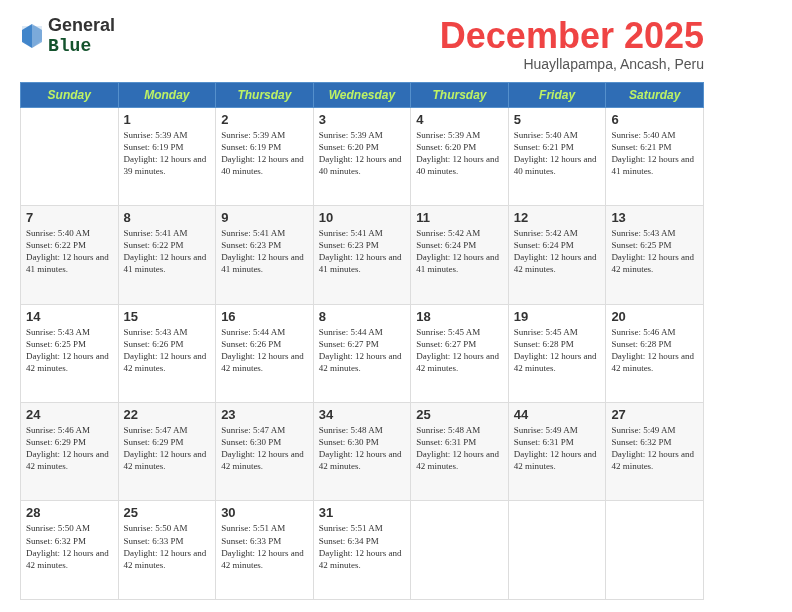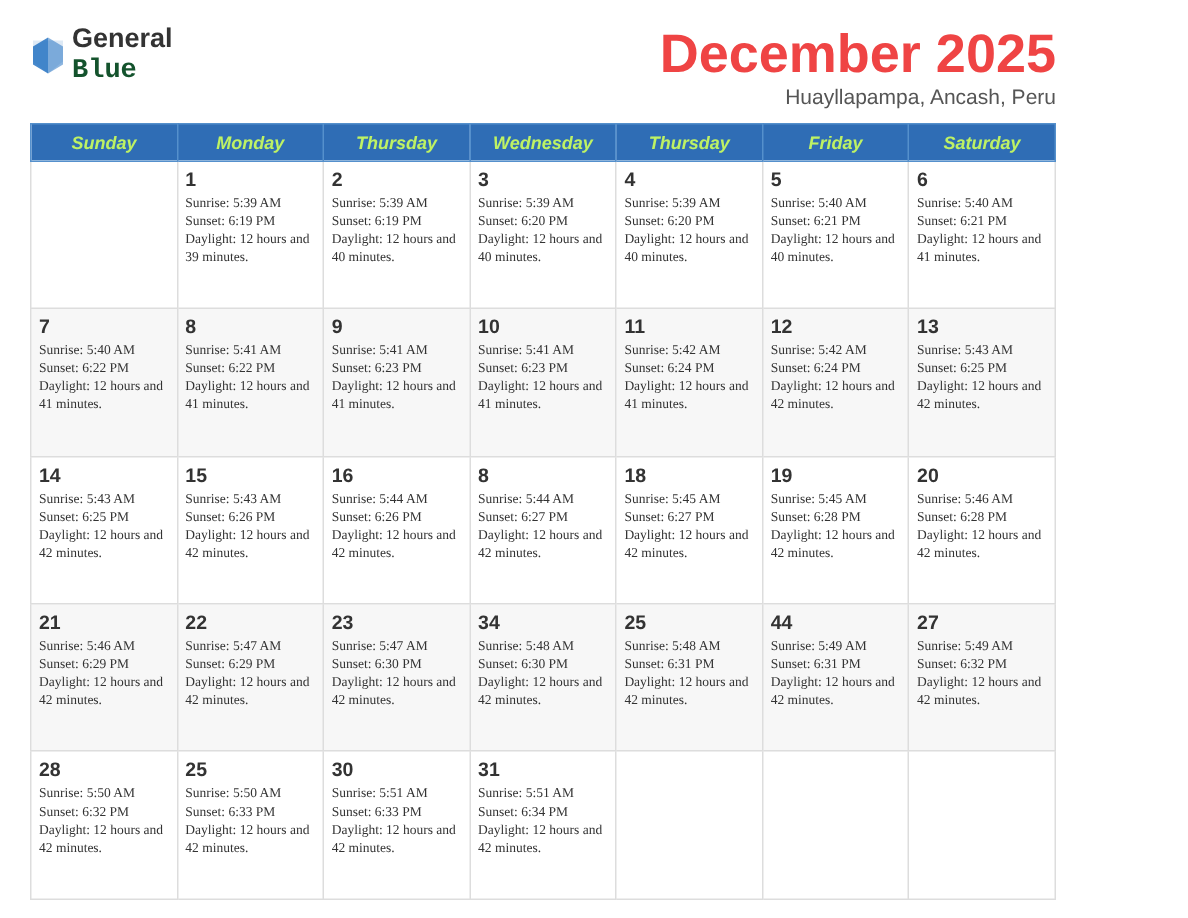--- a/index.html
+++ b/index.html
@@ -222,21 +222,21 @@
             <span class="day-number">19</span>
             <div class="cell-text">Sunrise: 5:45 AM<br>Sunset: 6:28 PM<br>Daylight: 12 hours and 42 minutes.</div>
           </td>
           <td>
             <span class="day-number">20</span>
             <div class="cell-text">Sunrise: 5:46 AM<br>Sunset: 6:28 PM<br>Daylight: 12 hours and 42 minutes.</div>
           </td>
         </tr>
         <tr>
           <td>
-            <span class="day-number">21</span>
+            <span class="day-number">24</span>
             <div class="cell-text">Sunrise: 5:46 AM<br>Sunset: 6:29 PM<br>Daylight: 12 hours and 42 minutes.</div>
           </td>
           <td>
             <span class="day-number">22</span>
             <div class="cell-text">Sunrise: 5:47 AM<br>Sunset: 6:29 PM<br>Daylight: 12 hours and 42 minutes.</div>
           </td>
           <td>
             <span class="day-number">23</span>
             <div class="cell-text">Sunrise: 5:47 AM<br>Sunset: 6:30 PM<br>Daylight: 12 hours and 42 minutes.</div>
           </td>

